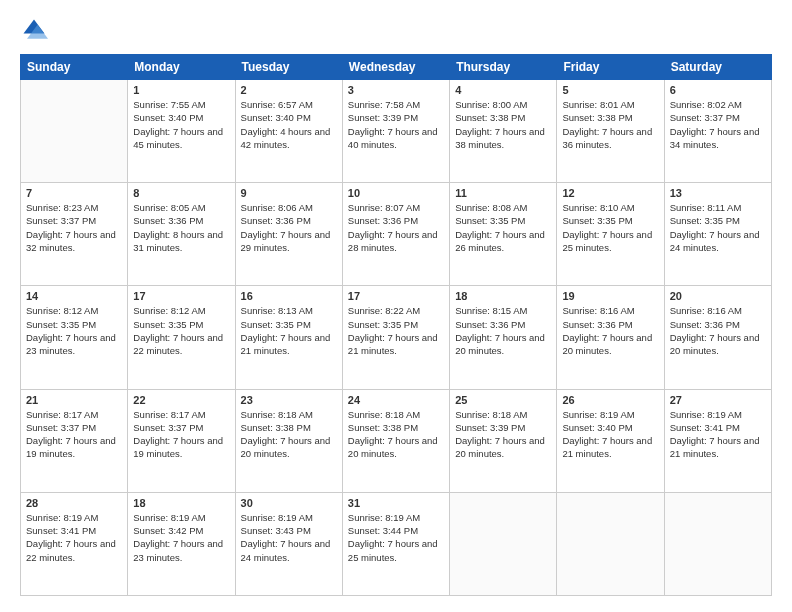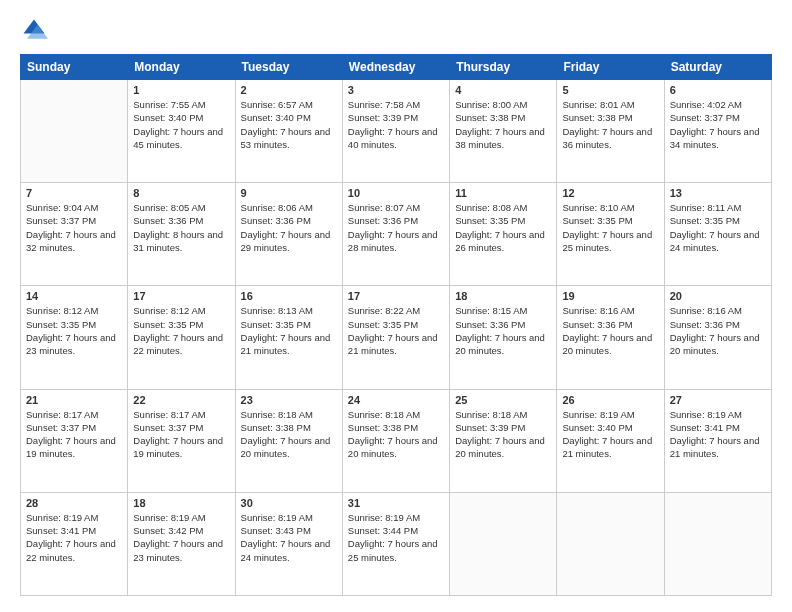--- a/index.html
+++ b/index.html
@@ -120,43 +120,43 @@
     </thead>
     <tbody id="calendar-body">
     <tr>
           <td class="empty"></td>
           <td>
             <span class="day-num">1</span>
             <div class="cell-content"><span>Sunrise: 7:55 AM</span><br><span>Sunset: 3:40 PM</span><br><span>Daylight: 7 hours and 45 minutes.</span></div>
           </td>
           <td>
             <span class="day-num">2</span>
-            <div class="cell-content"><span>Sunrise: 6:57 AM</span><br><span>Sunset: 3:40 PM</span><br><span>Daylight: 7 hours and 53 minutes.</span></div>
+            <div class="cell-content"><span>Sunrise: 6:57 AM</span><br><span>Sunset: 3:40 PM</span><br><span>Daylight: 4 hours and 42 minutes.</span></div>
           </td>
           <td>
             <span class="day-num">3</span>
             <div class="cell-content"><span>Sunrise: 7:58 AM</span><br><span>Sunset: 3:39 PM</span><br><span>Daylight: 7 hours and 40 minutes.</span></div>
           </td>
           <td>
             <span class="day-num">4</span>
             <div class="cell-content"><span>Sunrise: 8:00 AM</span><br><span>Sunset: 3:38 PM</span><br><span>Daylight: 7 hours and 38 minutes.</span></div>
           </td>
           <td>
             <span class="day-num">5</span>
             <div class="cell-content"><span>Sunrise: 8:01 AM</span><br><span>Sunset: 3:38 PM</span><br><span>Daylight: 7 hours and 36 minutes.</span></div>
           </td>
           <td>
             <span class="day-num">6</span>
-            <div class="cell-content"><span>Sunrise: 4:02 AM</span><br><span>Sunset: 3:37 PM</span><br><span>Daylight: 7 hours and 34 minutes.</span></div>
+            <div class="cell-content"><span>Sunrise: 8:02 AM</span><br><span>Sunset: 3:37 PM</span><br><span>Daylight: 7 hours and 34 minutes.</span></div>
           </td>
         </tr>
         <tr>
           <td>
             <span class="day-num">7</span>
-            <div class="cell-content"><span>Sunrise: 9:04 AM</span><br><span>Sunset: 3:37 PM</span><br><span>Daylight: 7 hours and 32 minutes.</span></div>
+            <div class="cell-content"><span>Sunrise: 8:23 AM</span><br><span>Sunset: 3:37 PM</span><br><span>Daylight: 7 hours and 32 minutes.</span></div>
           </td>
           <td>
             <span class="day-num">8</span>
             <div class="cell-content"><span>Sunrise: 8:05 AM</span><br><span>Sunset: 3:36 PM</span><br><span>Daylight: 8 hours and 31 minutes.</span></div>
           </td>
           <td>
             <span class="day-num">9</span>
             <div class="cell-content"><span>Sunrise: 8:06 AM</span><br><span>Sunset: 3:36 PM</span><br><span>Daylight: 7 hours and 29 minutes.</span></div>
           </td>
           <td>

